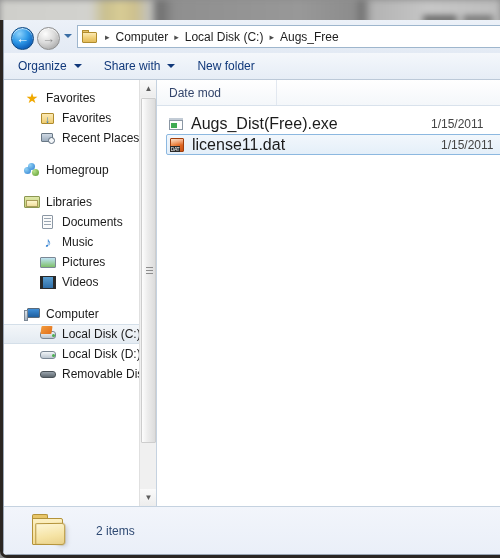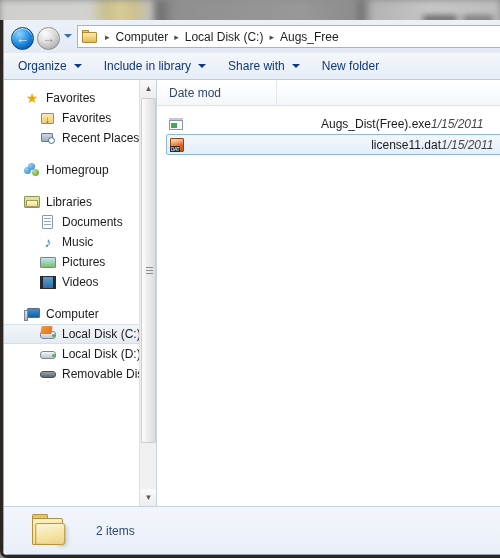--- a/index.html
+++ b/index.html
@@ -446,33 +446,31 @@
     margin-right: 0;
     padding-left: 2px;
   }
   .file-icon {
     width: 16px; height: 16px;
     margin-right: 7px;
     flex: none;
     position: relative;
   }
   .file-name {
-    font-size: 12px;
+    font-size: 16px;
     color: #1b1b1b;
     white-space: nowrap;
     width: 240px;
     overflow: hidden;
-    text-align: right;
   }
   .file-row.selected .file-name { width: 249px; }
   .file-date {
     font-size: 12px;
     color: #444444;
     white-space: nowrap;
-    font-style: italic;
   }
 
   
   .ic-exe .frame {
     position: absolute; left: 1px; top: 2px; width: 14px; height: 12px;
     background: #fdfdfd; border: 1px solid #8b97a4;
   }
   .ic-exe .title {
     position: absolute; left: 1px; top: 2px; width: 14px; height: 3px;
     background: #c3ccd6; border-bottom: 1px solid #8b97a4;
@@ -592,24 +590,20 @@
       <span class="crumb-text">Augs_Free</span>
     </div>
   </div>
 
   <div id="toolbar">
     <div class="tb-item">
       <span>Organize</span>
       <span class="tb-caret"></span>
     </div>
     <div class="tb-item">
-      <span>Include in library</span>
-      <span class="tb-caret"></span>
-    </div>
-    <div class="tb-item">
       <span>Share with</span>
       <span class="tb-caret"></span>
     </div>
     <div class="tb-item">
       <span>New folder</span>
     </div>
   </div>
 
   <div id="main">
 

